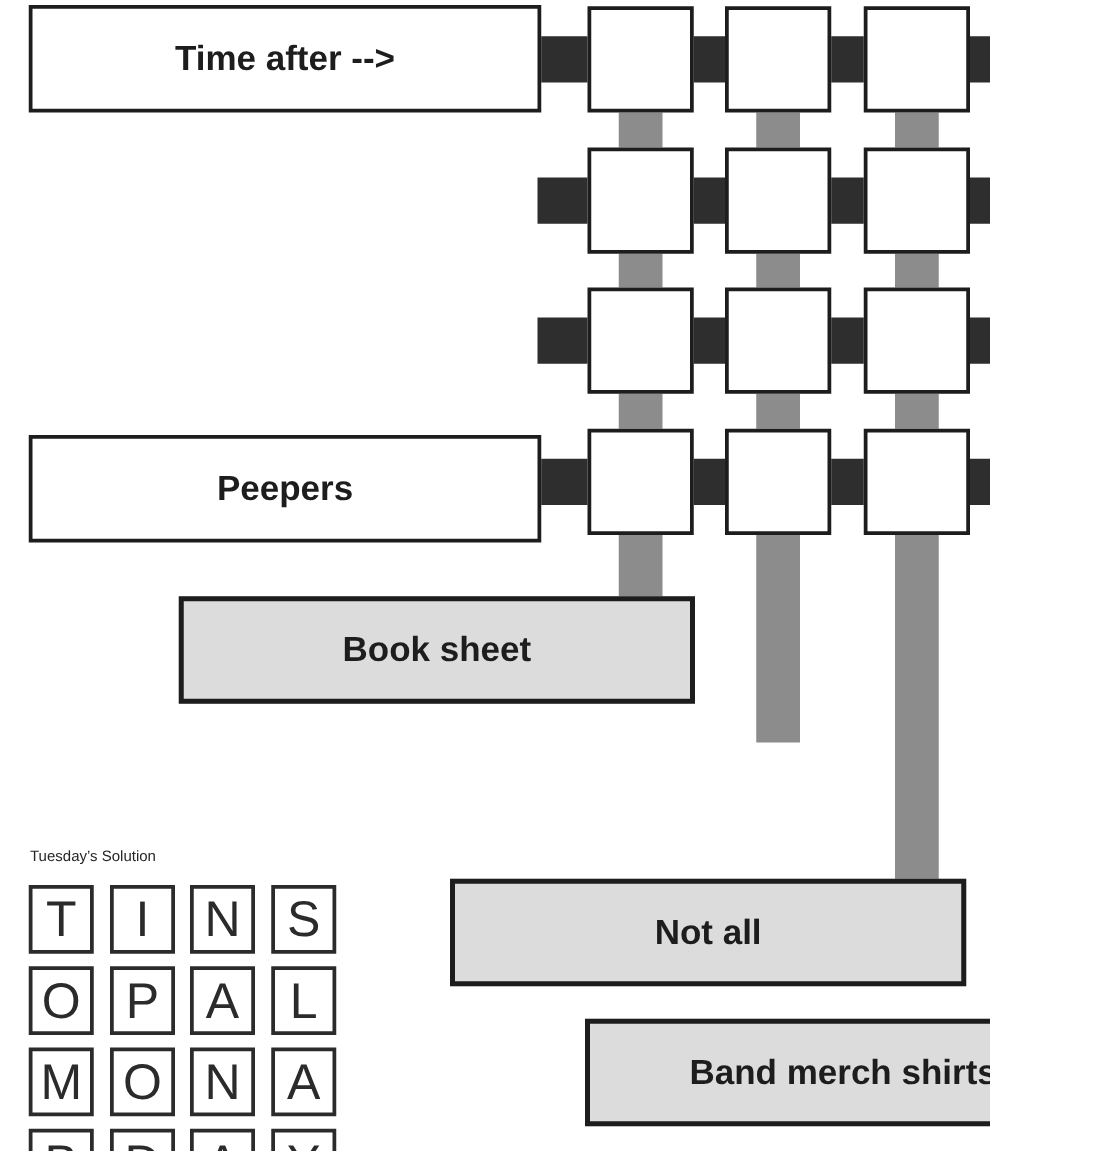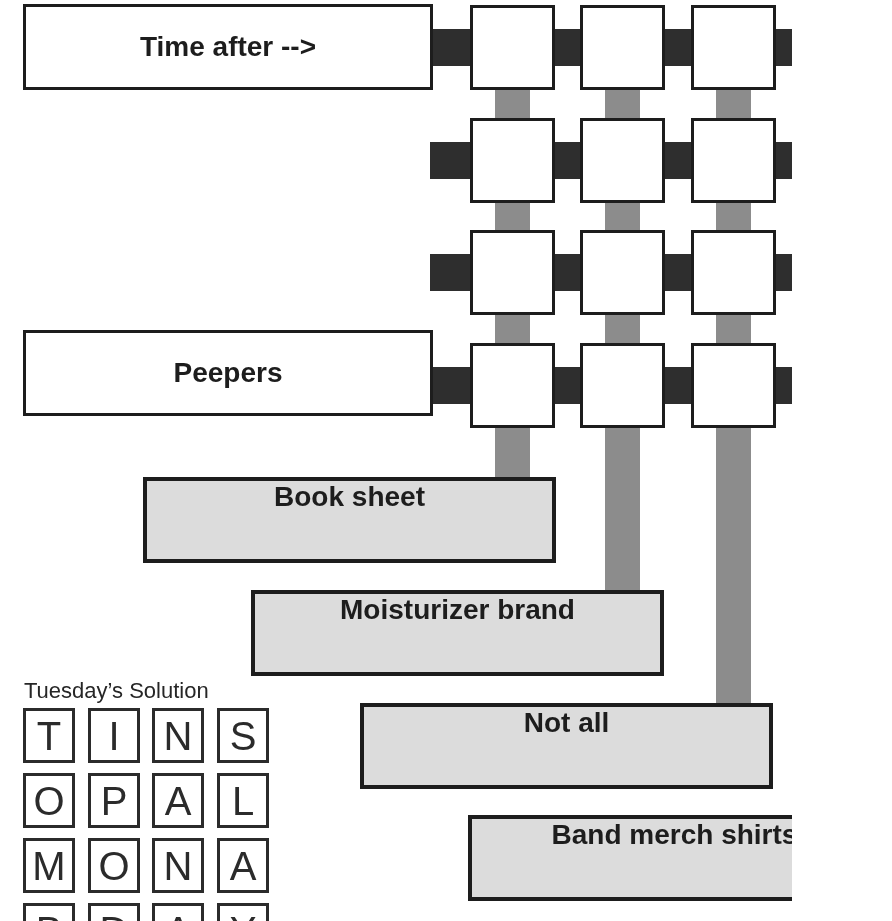--- a/index.html
+++ b/index.html
@@ -18,41 +18,41 @@
   .vbar.c3{left:716px;height:657px}
   .vbar.c4{left:823px;height:769px}
 
   
   .clue-left{position:absolute;left:23px;width:410px;height:86px;
              box-sizing:border-box;background:#fff;
              border:3px solid var(--border,#1d1d1d);z-index:3;
              display:flex;align-items:center;justify-content:center;
              font-weight:bold;font-size:28px;color:var(--text,#1d1d1d);}
   .clue-left.r1{top:4px}.clue-left.r2{top:117px}
-  .clue-left.r3{top:229px}.clue-left.r4{top:330px}
+  .clue-left.r3{top:229px}.clue-left.r4{top:348px}
 
   
   .cell{position:absolute;width:85px;height:85px;box-sizing:border-box;
         background:#fff;border:3px solid var(--border,#1d1d1d);z-index:3;}
   .cell.c1{left:470px}.cell.c2{left:580px}.cell.c3{left:691px}.cell.c4{left:798px}
   .cell.r1{top:5px}.cell.r2{top:118px}.cell.r3{top:230px}.cell.r4{top:343px}
 
   
   .clue-down{position:absolute;width:413px;height:86px;box-sizing:border-box;
              background:var(--clue-box-fill,#dcdcdc);
              border:4px solid var(--border,#1d1d1d);z-index:3;
-             display:flex;justify-content:center;
+             display:flex;align-items:center;justify-content:center;
              font-weight:bold;font-size:28px;color:var(--text,#1d1d1d);}
   .clue-down.d1{left:143px;top:477px}
   .clue-down.d2{left:251px;top:590px}
   .clue-down.d3{left:360px;top:703px}
   .clue-down.d4{left:468px;top:815px}
 
   
-  .sol-label{position:absolute;left:24px;top:678px;font-size:22px;
+  .sol-label{position:absolute;left:24px;top:678px;font-size:12px;
              color:#262626;z-index:3;}
   .sol-cell{position:absolute;width:52px;height:55px;box-sizing:border-box;
             background:#fff;border:3px solid #2b2b2b;z-index:3;
             display:flex;align-items:center;justify-content:center;
             font-size:40px;color:#2b2b2b;line-height:1;}
   .sol-cell.c1{left:23px}.sol-cell.c2{left:88px}
   .sol-cell.c3{left:152px}.sol-cell.c4{left:217px}
   .sol-cell.r1{top:708px}.sol-cell.r2{top:773px}
   .sol-cell.r3{top:838px}.sol-cell.r4{top:903px}
 
@@ -94,23 +94,20 @@
   <div class="cell r3 c2"></div>
   <div class="cell r3 c3"></div>
   <div class="cell r3 c4"></div>
   <div class="cell r4 c1"></div>
   <div class="cell r4 c2"></div>
   <div class="cell r4 c3"></div>
   <div class="cell r4 c4"></div>
 
   <div class="clue-down d1">
     <span>Book sheet</span>
-  </div>
-  <div class="clue-down d2">
-    <span>Moisturizer brand</span>
   </div>
   <div class="clue-down d4">
     <span>Band merch shirts</span>
   </div>
   <div class="clue-down d3">
     <span>Not all</span>
   </div>
 
   <div class="sol-label">Tuesday’s Solution</div>
 

